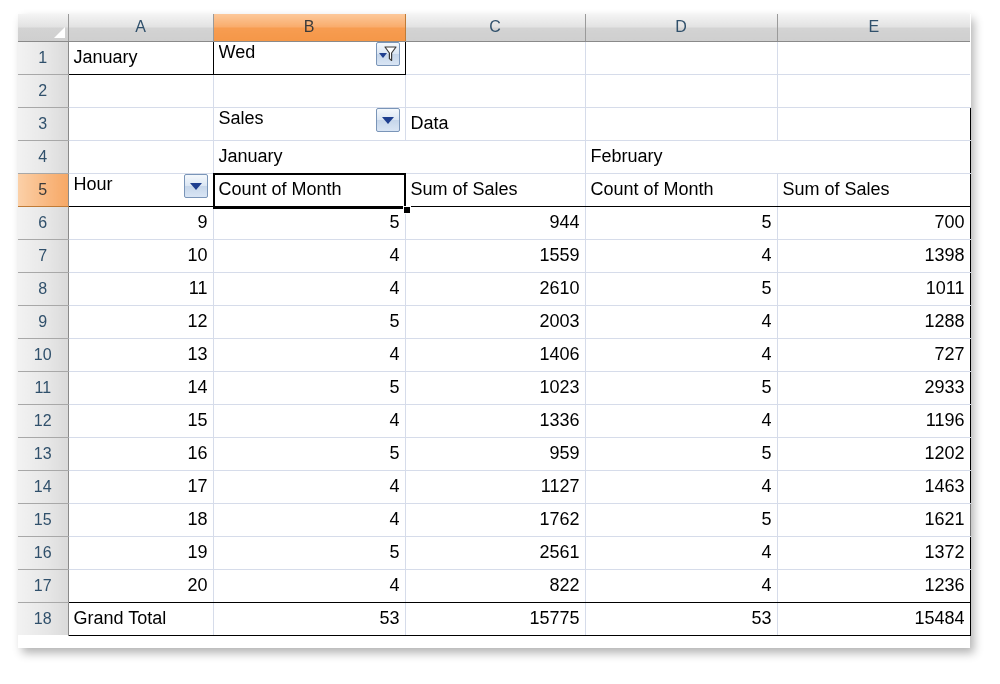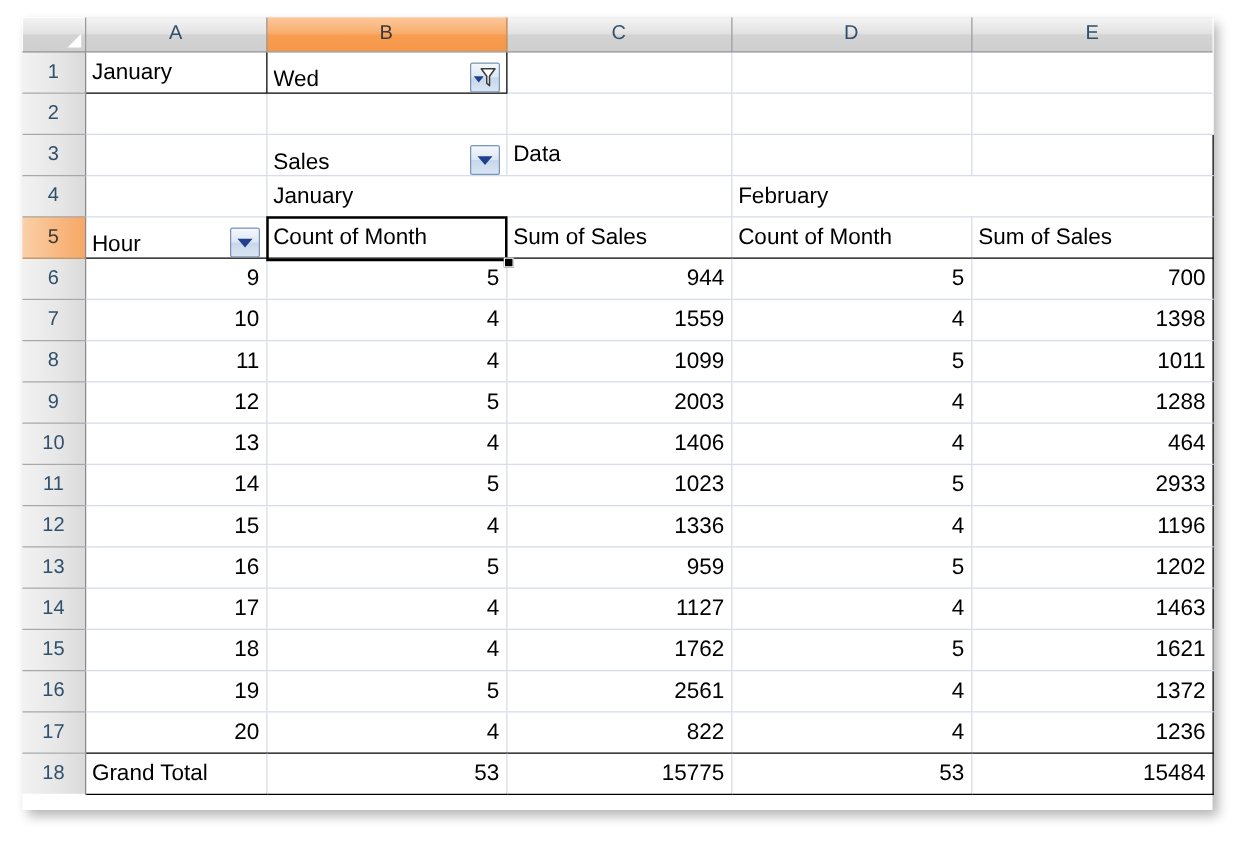--- a/index.html
+++ b/index.html
@@ -109,21 +109,21 @@
   td.txt { text-align: left; }
   td.blank { padding: 0; }
   .bb-thin-dark { border-bottom: 1px solid #000000 !important; }
   .br-thin-dark { border-right: 1px solid #000000 !important; }
   .bl-thin-dark { border-left: 1px solid #000000 !important; }
   .bt-thin-dark { border-top: 1px solid #000000 !important; }
 
   
   .cellflex {
     display: flex;
-    align-items: flex-end;
+    align-items: flex-start;
     justify-content: space-between;
     height: 100%;
     width: 100%;
   }
   .celltext { flex: 1 1 auto; overflow: hidden; white-space: nowrap; }
 
   .dropbtn {
     flex: 0 0 auto;
     width: 24px;
     height: 24px;
@@ -285,39 +285,39 @@
         <td class="cell num bl-thin-dark">10</td>
         <td class="cell num bl-thin-dark">4</td>
         <td class="cell num">1559</td>
         <td class="cell num bl-thin-dark">4</td>
         <td class="cell num" style="border-right:1px solid #000">1398</td>
       </tr>
       <tr>
         <td class="rowhead">8</td>
         <td class="cell num bl-thin-dark">11</td>
         <td class="cell num bl-thin-dark">4</td>
-        <td class="cell num">1099</td>
+        <td class="cell num">2610</td>
         <td class="cell num bl-thin-dark">5</td>
         <td class="cell num" style="border-right:1px solid #000">1011</td>
       </tr>
       <tr>
         <td class="rowhead">9</td>
         <td class="cell num bl-thin-dark">12</td>
         <td class="cell num bl-thin-dark">5</td>
         <td class="cell num">2003</td>
         <td class="cell num bl-thin-dark">4</td>
         <td class="cell num" style="border-right:1px solid #000">1288</td>
       </tr>
       <tr>
         <td class="rowhead">10</td>
         <td class="cell num bl-thin-dark">13</td>
         <td class="cell num bl-thin-dark">4</td>
         <td class="cell num">1406</td>
         <td class="cell num bl-thin-dark">4</td>
-        <td class="cell num" style="border-right:1px solid #000">464</td>
+        <td class="cell num" style="border-right:1px solid #000">727</td>
       </tr>
       <tr>
         <td class="rowhead">11</td>
         <td class="cell num bl-thin-dark">14</td>
         <td class="cell num bl-thin-dark">5</td>
         <td class="cell num">1023</td>
         <td class="cell num bl-thin-dark">5</td>
         <td class="cell num" style="border-right:1px solid #000">2933</td>
       </tr>
       <tr>

